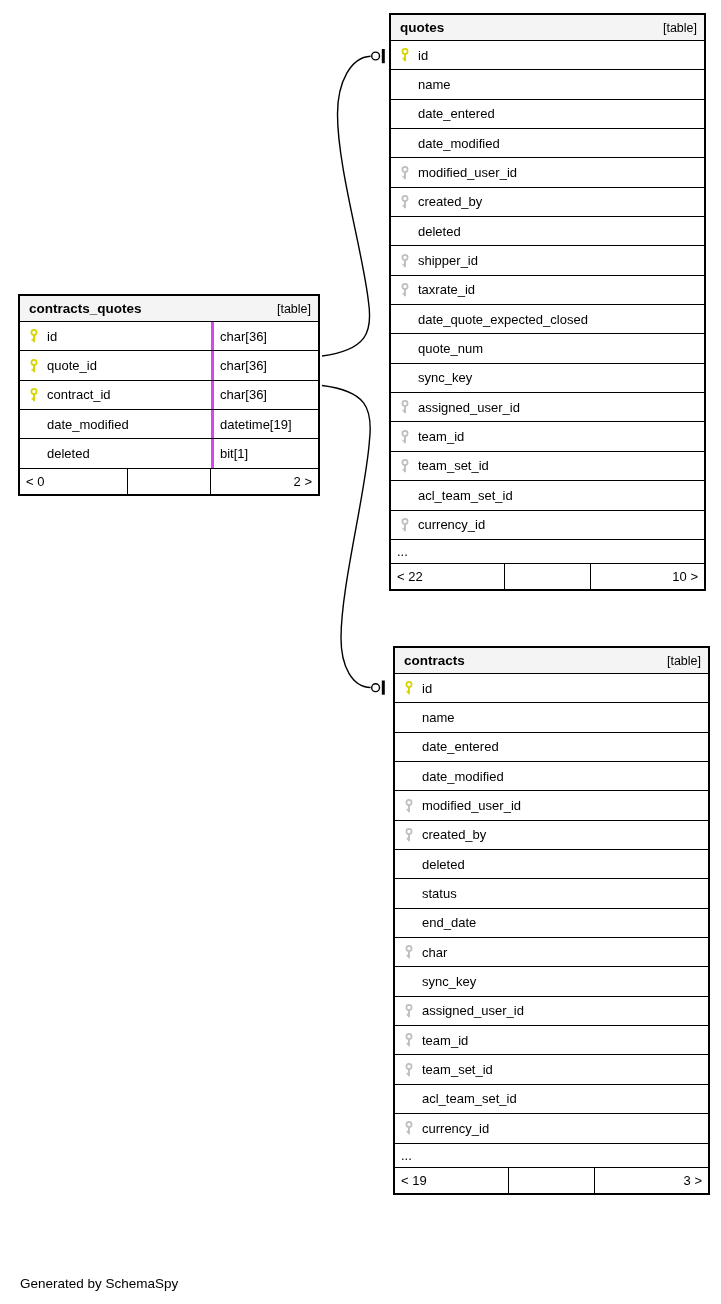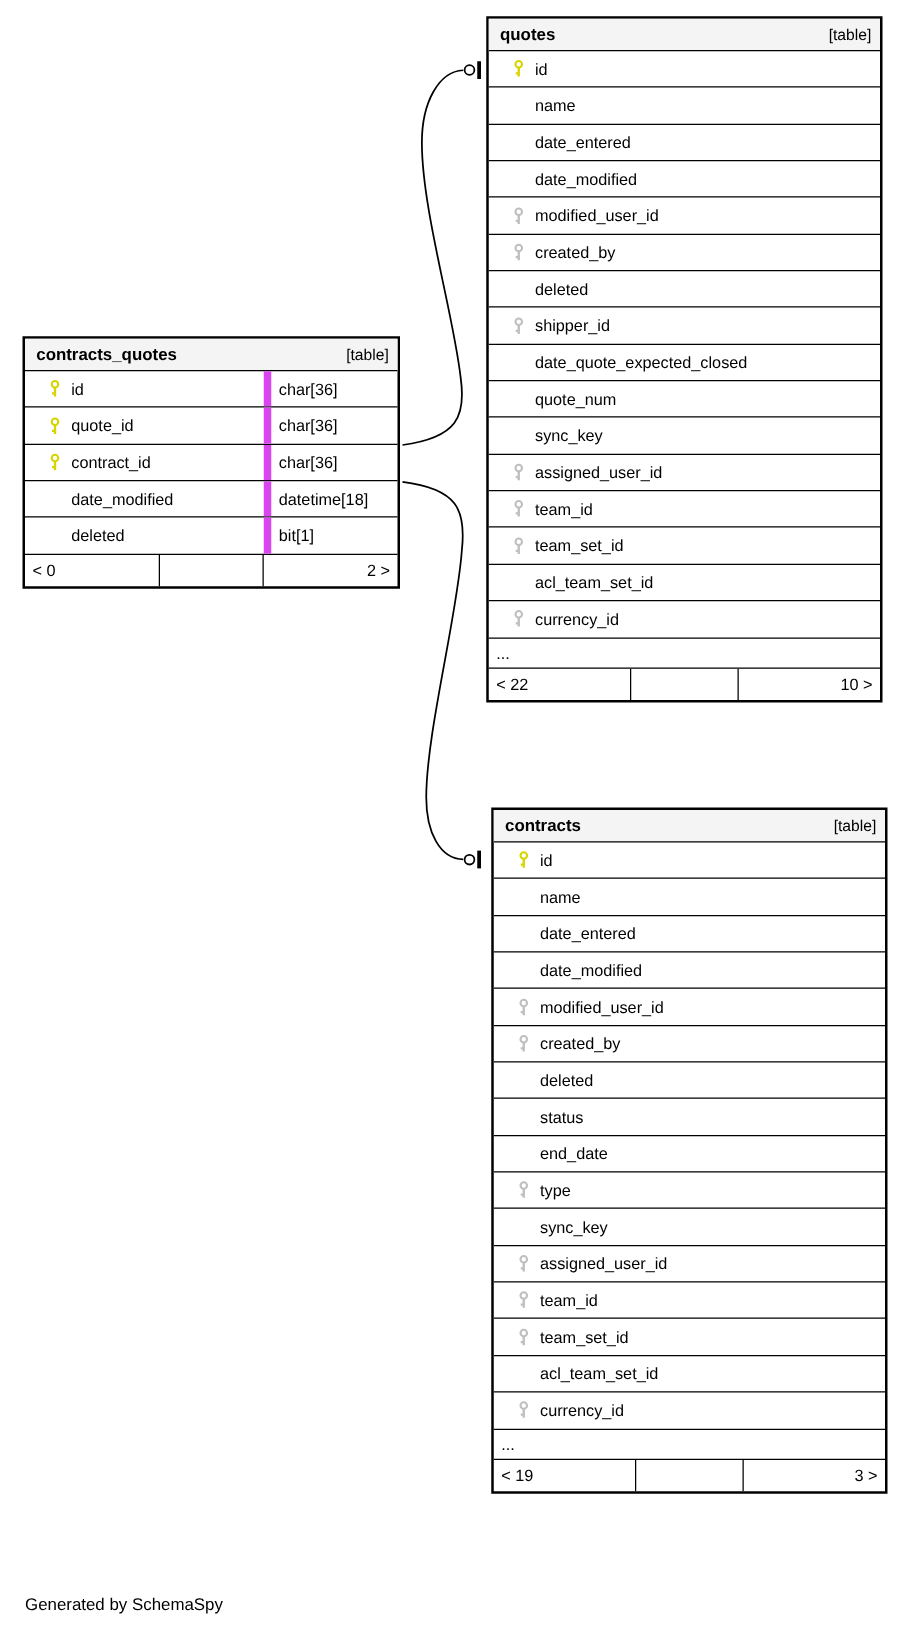--- a/index.html
+++ b/index.html
@@ -22,21 +22,21 @@
     pointer-events: none;
   }
   .db-table {
     position: absolute;
     background: #ffffff;
     border: 2px solid #000;
     box-sizing: border-box;
     display: flex;
     flex-direction: column;
   }
-  #t-contracts_quotes { left: 18px;  top: 269px; width: 302px; }
+  #t-contracts_quotes { left: 18px;  top: 294px; width: 302px; }
   #t-quotes           { left: 389px; top: 13px;  width: 317px; }
   #t-contracts        { left: 393px; top: 646px; width: 317px; }
 
   .tbl-header {
     height: 26px;
     flex: 0 0 auto;
     background: #f4f4f4;
     border-bottom: 1px solid #000;
     display: flex;
     align-items: center;
@@ -53,35 +53,35 @@
     flex: 0 0 auto;
     border-bottom: 1px solid #000;
     display: flex;
     align-items: stretch;
     box-sizing: border-box;
   }
   .col-main {
     flex: 1;
     display: flex;
     align-items: center;
-    padding-left: 19px;
+    padding-left: 9px;
     min-width: 0;
   }
   .key-slot {
     width: 10px;
     height: 16px;
     margin-right: 8px;
     flex: 0 0 auto;
     display: inline-block;
   }
   .col-name { font-size: 13px; white-space: nowrap; }
   .col-type {
     width: 107px;
     flex: 0 0 auto;
-    border-left: 6px solid #d946ef;
+    border-left: 3px solid #d946ef;
     display: flex;
     align-items: center;
     padding-left: 6px;
     box-sizing: border-box;
     font-size: 13px;
     white-space: nowrap;
   }
   .ellipsis-row {
     height: 24px;
     flex: 0 0 auto;
@@ -163,21 +163,21 @@
           </svg></span>
         <span class="col-name">contract_id</span>
       </div>
       <div class="col-type">char[36]</div>
     </div>
     <div class="col-row">
       <div class="col-main">
         <span class="key-slot"></span>
         <span class="col-name">date_modified</span>
       </div>
-      <div class="col-type">datetime[18]</div>
+      <div class="col-type">datetime[19]</div>
     </div>
     <div class="col-row">
       <div class="col-main">
         <span class="key-slot"></span>
         <span class="col-name">deleted</span>
       </div>
       <div class="col-type">bit[1]</div>
     </div>
     <div class="tbl-footer">
       <div class="fcell left">&lt; 0</div>
@@ -242,20 +242,29 @@
         <span class="col-name">deleted</span>
       </div>
     </div>
     <div class="col-row">
       <div class="col-main">
         <span class="key-slot"><svg width="10" height="16" viewBox="0 0 10 16">
             <circle cx="5" cy="4.4" r="2.6" fill="none" stroke="#bfbfbf" stroke-width="1.7"></circle>
             <path d="M5 7 L5 14.2 M5 11.7 L2.6 11.7" fill="none" stroke="#bfbfbf" stroke-width="1.9"></path>
           </svg></span>
         <span class="col-name">shipper_id</span>
+      </div>
+    </div>
+    <div class="col-row">
+      <div class="col-main">
+        <span class="key-slot"><svg width="10" height="16" viewBox="0 0 10 16">
+            <circle cx="5" cy="4.4" r="2.6" fill="none" stroke="#bfbfbf" stroke-width="1.7"></circle>
+            <path d="M5 7 L5 14.2 M5 11.7 L2.6 11.7" fill="none" stroke="#bfbfbf" stroke-width="1.9"></path>
+          </svg></span>
+        <span class="col-name">taxrate_id</span>
       </div>
     </div>
     <div class="col-row">
       <div class="col-main">
         <span class="key-slot"></span>
         <span class="col-name">date_quote_expected_closed</span>
       </div>
     </div>
     <div class="col-row">
       <div class="col-main">
@@ -386,21 +395,21 @@
         <span class="key-slot"></span>
         <span class="col-name">end_date</span>
       </div>
     </div>
     <div class="col-row">
       <div class="col-main">
         <span class="key-slot"><svg width="10" height="16" viewBox="0 0 10 16">
             <circle cx="5" cy="4.4" r="2.6" fill="none" stroke="#bfbfbf" stroke-width="1.7"></circle>
             <path d="M5 7 L5 14.2 M5 11.7 L2.6 11.7" fill="none" stroke="#bfbfbf" stroke-width="1.9"></path>
           </svg></span>
-        <span class="col-name">type</span>
+        <span class="col-name">char</span>
       </div>
     </div>
     <div class="col-row">
       <div class="col-main">
         <span class="key-slot"></span>
         <span class="col-name">sync_key</span>
       </div>
     </div>
     <div class="col-row">
       <div class="col-main">

